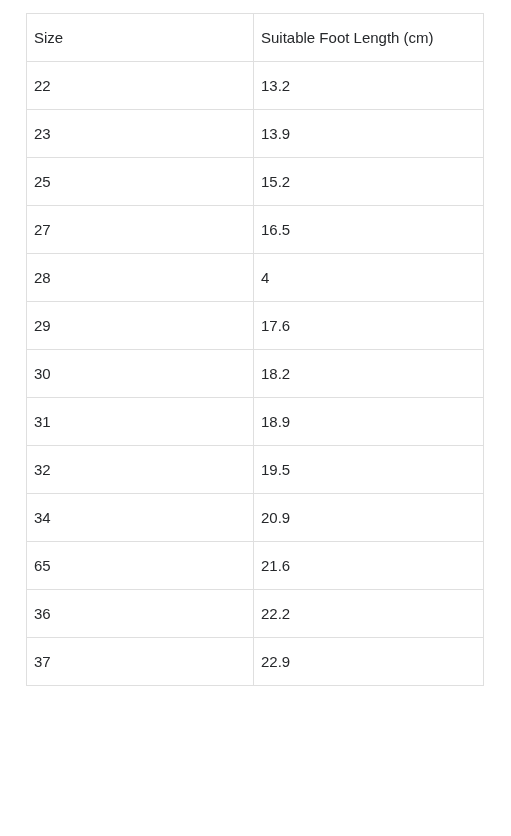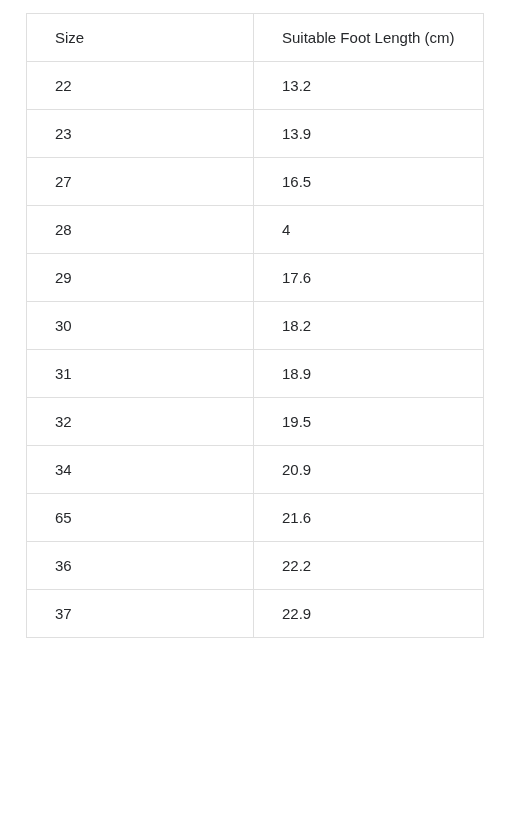--- a/index.html
+++ b/index.html
@@ -31,21 +31,21 @@
     width: 457px;
     table-layout: fixed;
     background: #ffffff;
   }
   table.size-table col.c1 { width: 227px; }
   table.size-table col.c2 { width: 230px; }
   table.size-table th,
   table.size-table td {
     border: 1px solid #dfdfdf;
     height: 47px;
-    padding: 0 28px;
+    padding: 0 7px;
     text-align: left;
     vertical-align: middle;
     font-weight: normal;
     font-size: 15px;
     line-height: 19px;
     color: #26282b;
     white-space: nowrap;
     overflow: hidden;
   }
   table.size-table thead th {
@@ -70,20 +70,24 @@
         </tr>
       </thead>
       <tbody id="table-body">
           <tr>
             <td>22</td>
             <td>13.2</td>
           </tr>
           <tr>
             <td>23</td>
             <td>13.9</td>
+          </tr>
+          <tr>
+            <td>25</td>
+            <td>15.2</td>
           </tr>
           <tr>
             <td>27</td>
             <td>16.5</td>
           </tr>
           <tr>
             <td>28</td>
             <td>4</td>
           </tr>
           <tr>

